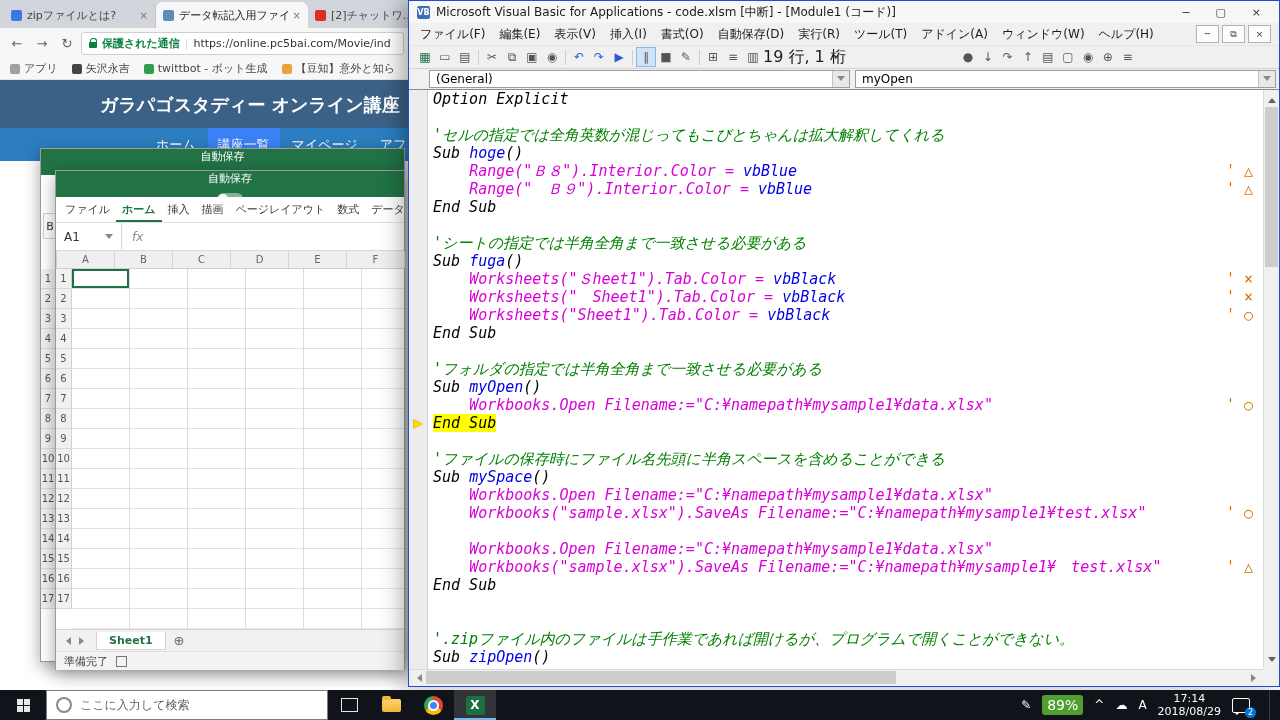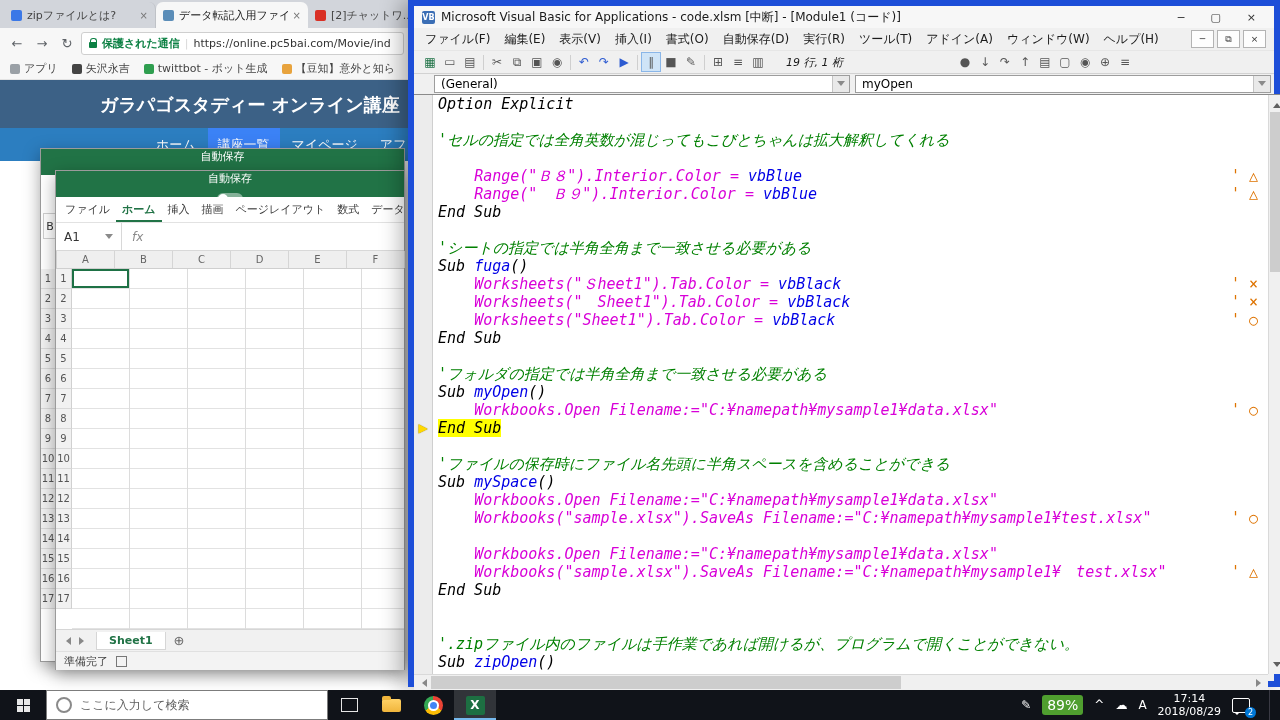--- a/index.html
+++ b/index.html
@@ -82,40 +82,40 @@
   .addsheet{color:#666;font-size:13px;}
   .xl-status{position:absolute;left:0;top:480px;width:100%;height:19px;background:#f3f3f3;
              border-top:1px solid #e0e0e0;display:flex;align-items:center;gap:8px;padding:0 8px;
              font-size:11px;color:#444;box-sizing:border-box;}
   .macro-ic{width:9px;height:9px;border:1.5px solid #777;}
   .backbox{position:absolute;left:2px;top:64px;width:12px;height:24px;background:#fff;border:1px solid #cfcfcf;
            font-size:11px;color:#333;display:flex;align-items:center;justify-content:center;}
   .back-rows{position:absolute;left:0;top:120px;width:15px;}
   
   .vba{position:absolute;left:408px;top:0;width:872px;height:687px;background:#f0f0f0;
-       border:6px solid #1d4ed8;box-shadow:-7px 0 20px rgba(0,0,0,.3);box-sizing:border-box;}
+       border:1px solid #1d4ed8;box-shadow:-7px 0 20px rgba(0,0,0,.3);box-sizing:border-box;}
   .vba-title{position:absolute;left:0;top:0;width:100%;height:22px;background:#f7f7f7;
              display:flex;align-items:center;gap:6px;padding:0 8px;font-size:12px;color:#1b1b1b;box-sizing:border-box;}
   .vbicon{width:13px;height:13px;background:#3b6eb5;border-radius:2px;color:#fff;font-size:8px;
           display:flex;align-items:center;justify-content:center;font-weight:bold;flex:none;}
   .wbtns{margin-left:auto;display:flex;gap:26px;padding-right:10px;color:#333;font-size:11px;}
   .vba-menu{position:absolute;left:0;top:22px;width:100%;height:22px;display:flex;align-items:center;
             padding:0 4px;font-size:12px;color:#1b1b1b;box-sizing:border-box;}
   .mitem{padding:2px 7px;white-space:nowrap;}
   .mdi-btns{margin-left:auto;display:flex;gap:3px;padding-right:4px;}
   .mdi-btn{width:21px;height:16px;border:1px solid #b3b3b3;background:#fdfdfd;font-size:9px;
            display:flex;align-items:center;justify-content:center;color:#333;}
   .vba-toolbar{position:absolute;left:0;top:44px;width:100%;height:24px;display:flex;align-items:center;
                padding:0 6px;border-top:1px solid #e6e6e6;border-bottom:1px solid #d2d2d2;box-sizing:border-box;}
   .tbtn{width:20px;height:20px;display:flex;align-items:center;justify-content:center;
         font-size:12px;color:#555;flex:none;box-sizing:border-box;}
   .tbtn.green{color:#1e7145;} .tbtn.blue{color:#2d5bd1;}
   .tbtn.pressed{background:#cfe4f7;border:1px solid #8ab6e8;}
   .tb-sep{width:1px;height:15px;background:#cfcfcf;margin:0 3px;flex:none;}
-  .line-ind{font-size:11px;color:#1b1b1b;margin-left:18px;white-space:nowrap;font-style:italic;}
+  .line-ind{font-size:16px;color:#1b1b1b;white-space:nowrap;}
   .tb-right{margin-left:112px;display:flex;}
   .vba-combos{position:absolute;left:0;top:68px;width:100%;height:20px;display:flex;gap:5px;
               padding:1px 3px 1px 20px;box-sizing:border-box;background:#f0f0f0;}
   .combo{flex:1;height:18px;background:#fff;border:1px solid #9d9d9d;display:flex;align-items:center;
          justify-content:space-between;padding-left:6px;font-size:12px;color:#000;box-sizing:border-box;}
   .combo-arr{width:16px;height:16px;background:#e9e9e9;border-left:1px solid #c4c4c4;
              display:flex;align-items:center;justify-content:center;}
   
   .code-wrap{position:absolute;left:0;top:88px;width:870px;height:580px;background:#fff;border-top:1px solid #8a8a8a;box-sizing:border-box;}
   .code-margin{position:absolute;left:0;top:0;width:19px;height:100%;background:#ececec;border-right:1px solid #cfcfcf;box-sizing:border-box;}
@@ -415,20 +415,21 @@
       </div>
     </div>
     <div class="code-wrap">
       <div class="code-margin">
           <div class="exec-arrow" style="top: 324px;">▶</div>
         </div>
       <div class="code-lines">
           <div class="cl" style="top: 0px;"><span class="sd">Option Explicit</span></div>
           <div class="cl" style="top: 18px;"></div>
           <div class="cl" style="top: 36px;"><span class="sc">'セルの指定では全角英数が混じってもこびとちゃんは拡大解釈してくれる</span></div>
+          <div class="cl" style="top: 54px;"><span class="sd">Sub </span><span class="sb">hoge</span><span class="sd">()</span></div>
           <div class="cl" style="top: 72px;"><span class="sd">    </span><span class="sm">Range("Ｂ８").Interior.Color = </span><span class="sb">vbBlue</span><span class="ann">' △</span></div>
           <div class="cl" style="top: 90px;"><span class="sd">    </span><span class="sm">Range("　Ｂ９").Interior.Color = </span><span class="sb">vbBlue</span><span class="ann">' △</span></div>
           <div class="cl" style="top: 108px;"><span class="sd">End Sub</span></div>
           <div class="cl" style="top: 126px;"></div>
           <div class="cl" style="top: 144px;"><span class="sc">'シートの指定では半角全角まで一致させる必要がある</span></div>
           <div class="cl" style="top: 162px;"><span class="sd">Sub </span><span class="sb">fuga</span><span class="sd">()</span></div>
           <div class="cl" style="top: 180px;"><span class="sd">    </span><span class="sm">Worksheets("Ｓheet1").Tab.Color = </span><span class="sb">vbBlack</span><span class="ann">' ×</span></div>
           <div class="cl" style="top: 198px;"><span class="sd">    </span><span class="sm">Worksheets("　Sheet1").Tab.Color = </span><span class="sb">vbBlack</span><span class="ann">' ×</span></div>
           <div class="cl" style="top: 216px;"><span class="sd">    </span><span class="sm">Worksheets("Sheet1").Tab.Color = </span><span class="sb">vbBlack</span><span class="ann">' ○</span></div>
           <div class="cl" style="top: 234px;"><span class="sd">End Sub</span></div>

